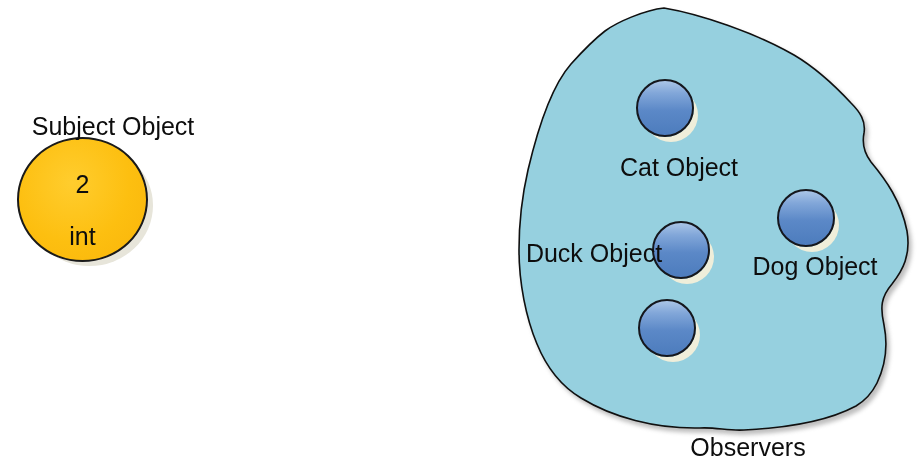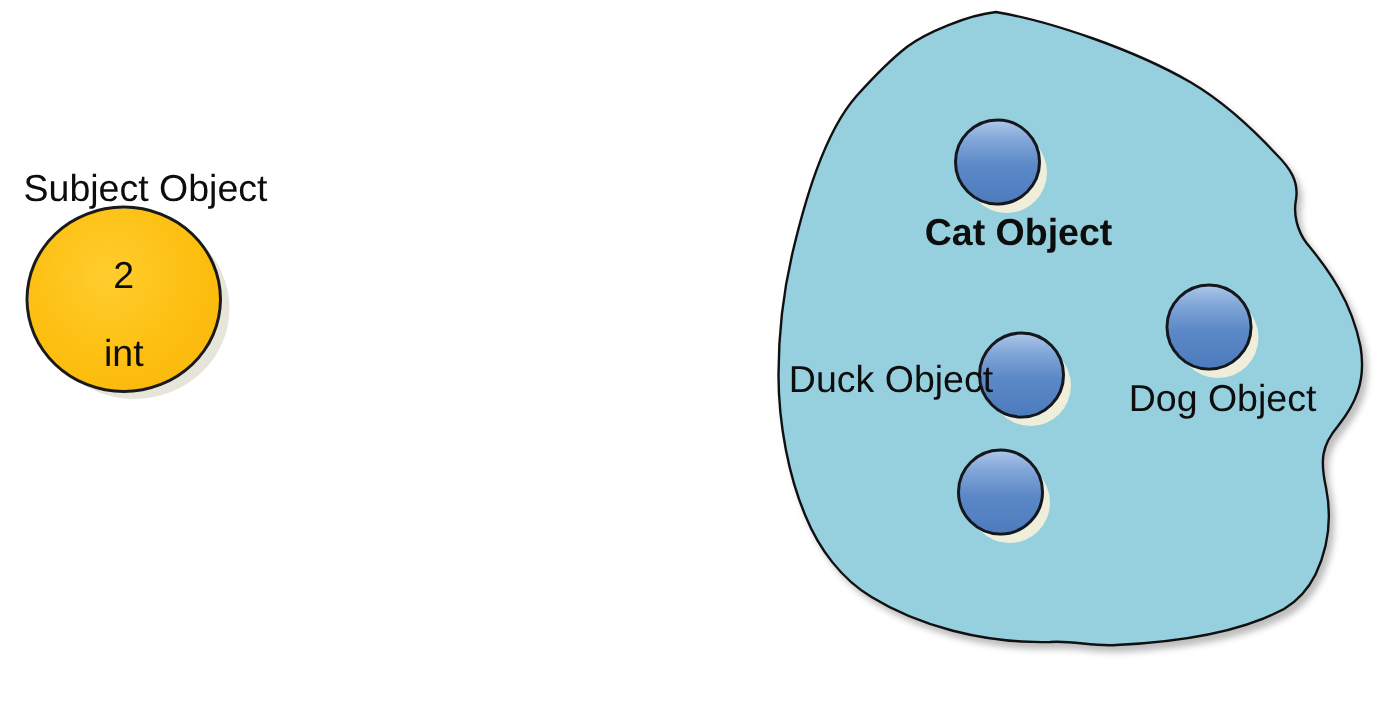--- a/index.html
+++ b/index.html
@@ -72,22 +72,22 @@
   
   .label {
     position: absolute;
     transform: translateX(-50%);
     white-space: nowrap;
     font-size: 25px;
     line-height: 28px;
     color: #0d0d0d;
     z-index: 3;
   }
-  .label-subject   { left: 97px;  top: 112px; text-align: right; }
-  .label-cat       { left: 679px; top: 141px; font-weight: bold; }
+  .label-subject   { left: 113px;  top: 112px; text-align: right; }
+  .label-cat       { left: 679px; top: 153px; }
   .label-duck      { left: 594px; top: 239px; }
   .label-dog       { left: 815px; top: 252px; }
   .label-mouse     { left: 693px; top: 363px; }
   .label-observers { left: 748px; top: 433px; }
 </style>
 </head>
 <body>
 
 <div class="canvas">
 
@@ -123,14 +123,15 @@
 
   <div class="observer-circle circle-cat"></div>
   <div class="observer-circle circle-duck"></div>
   <div class="observer-circle circle-dog"></div>
   <div class="observer-circle circle-mouse"></div>
 
   <div class="label label-cat">Cat Object</div>
   <div class="label label-dog">Dog Object</div>
   <div class="label label-duck">Duck Object</div>
 
+  <div class="label label-observers">Observers</div>
 
 </div>
 
 </body></html>

